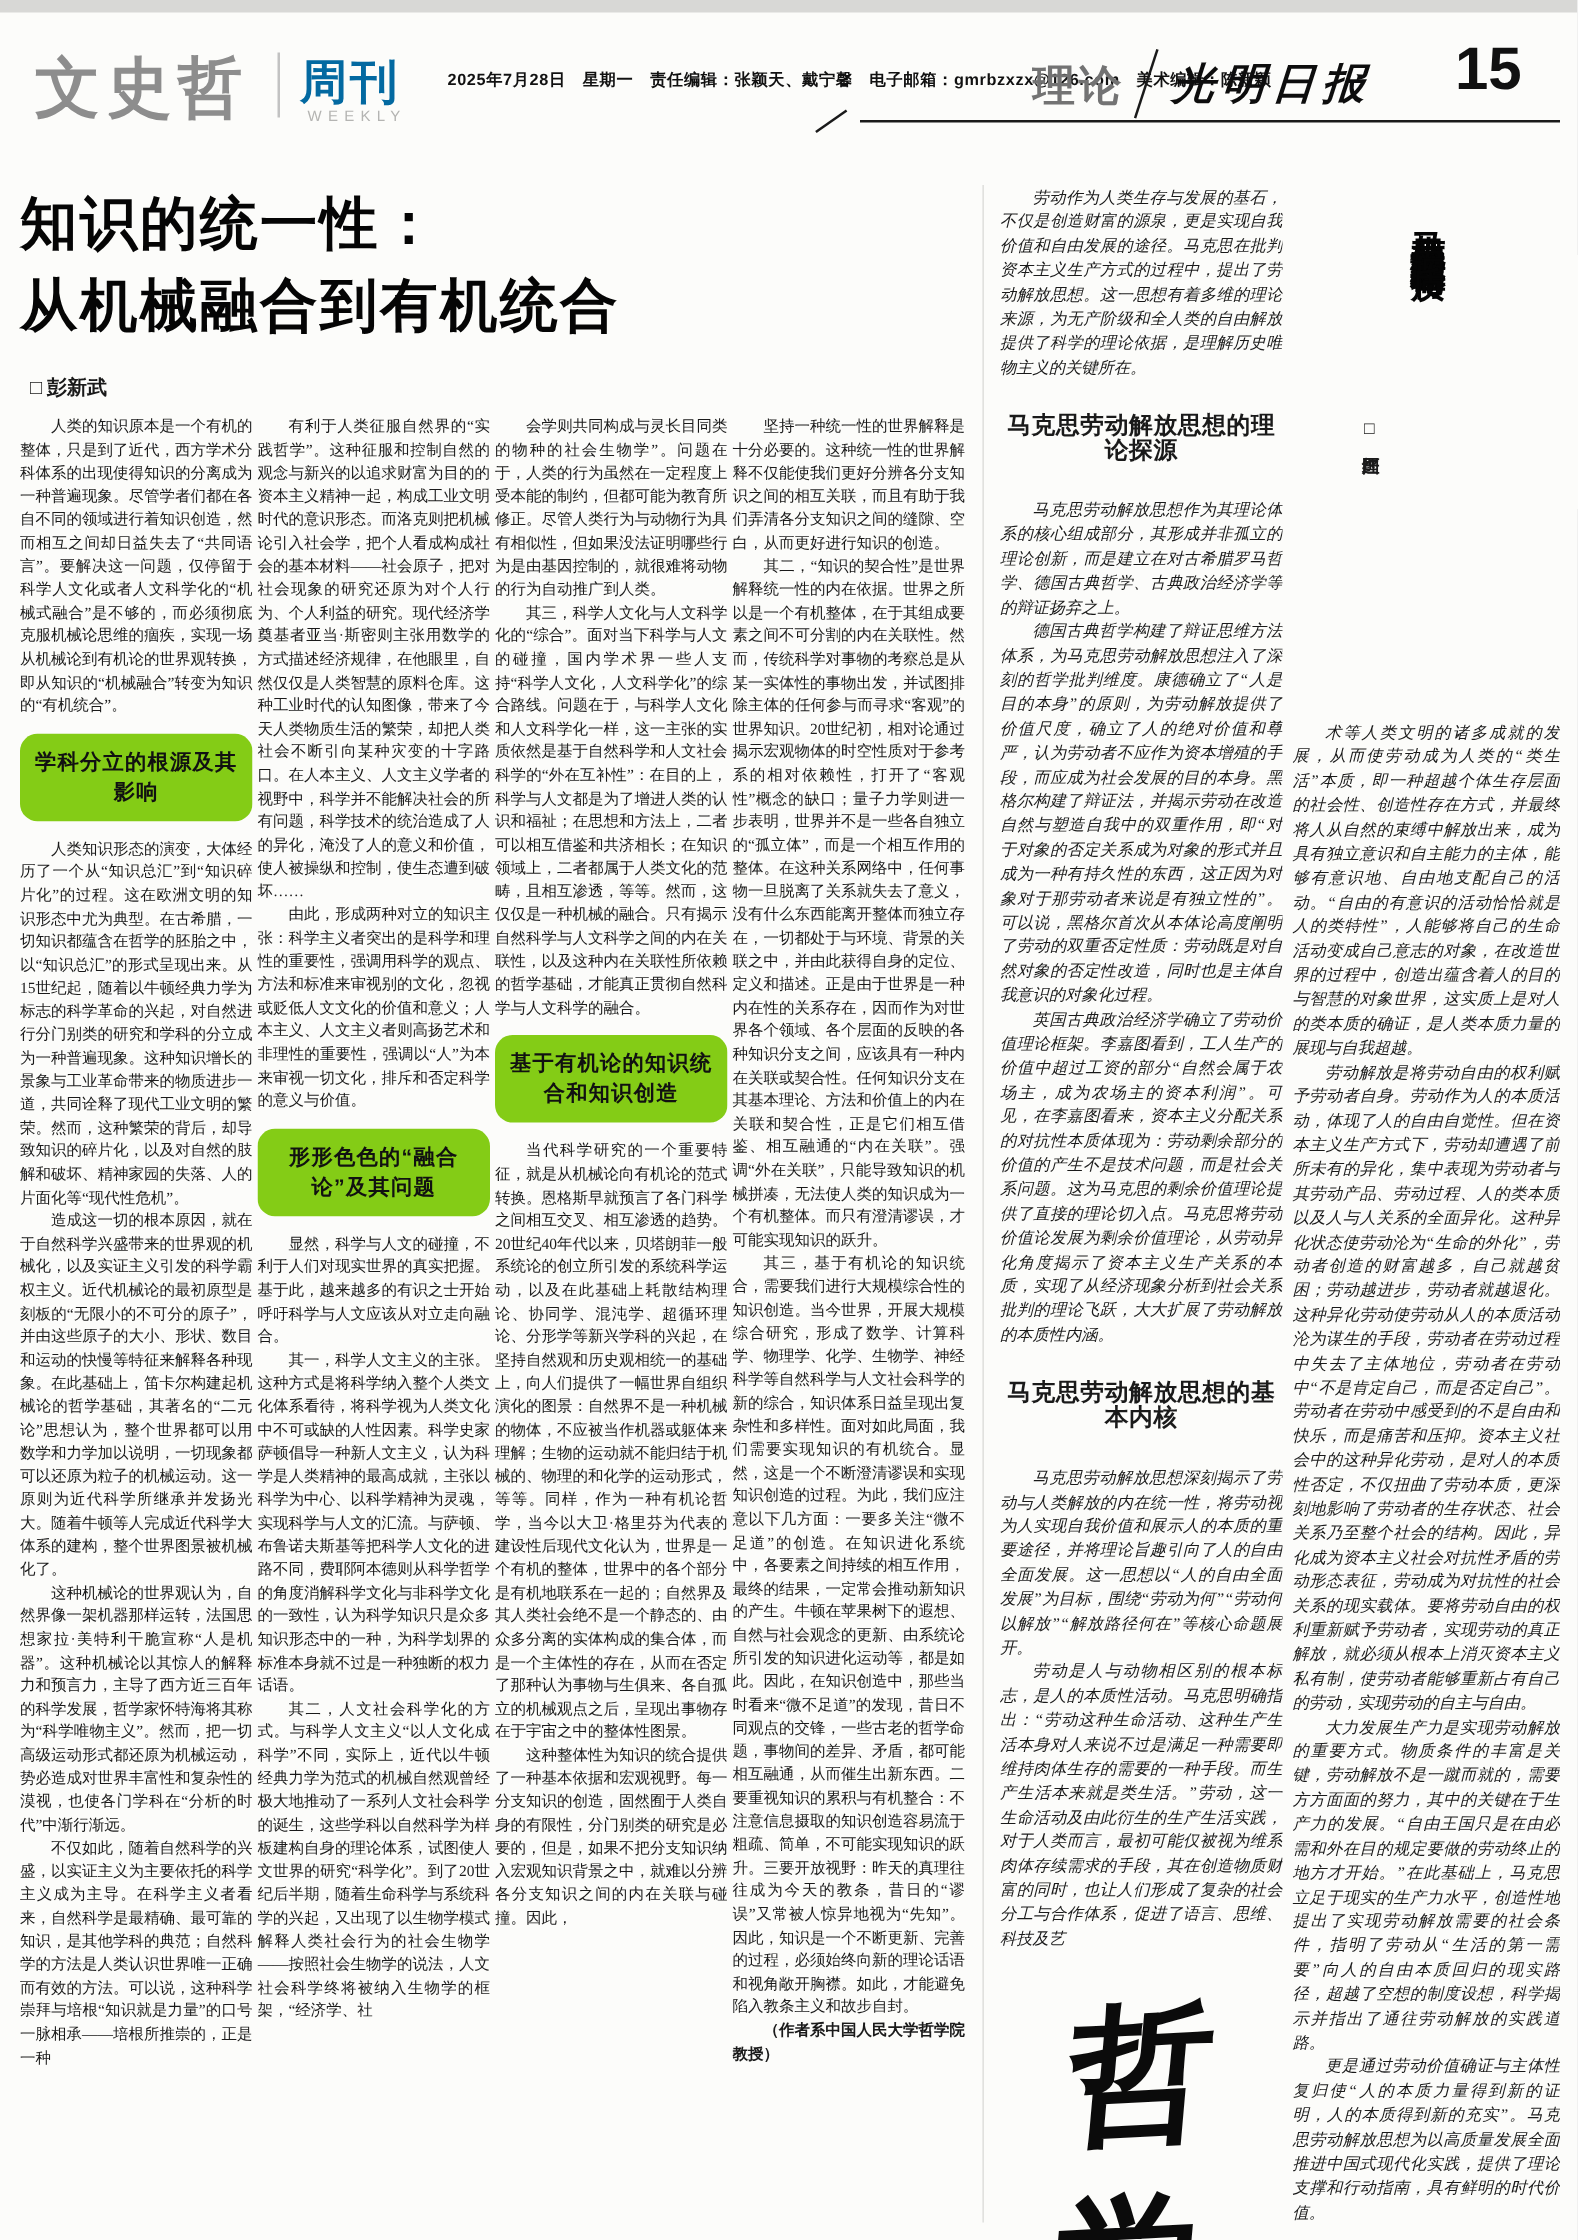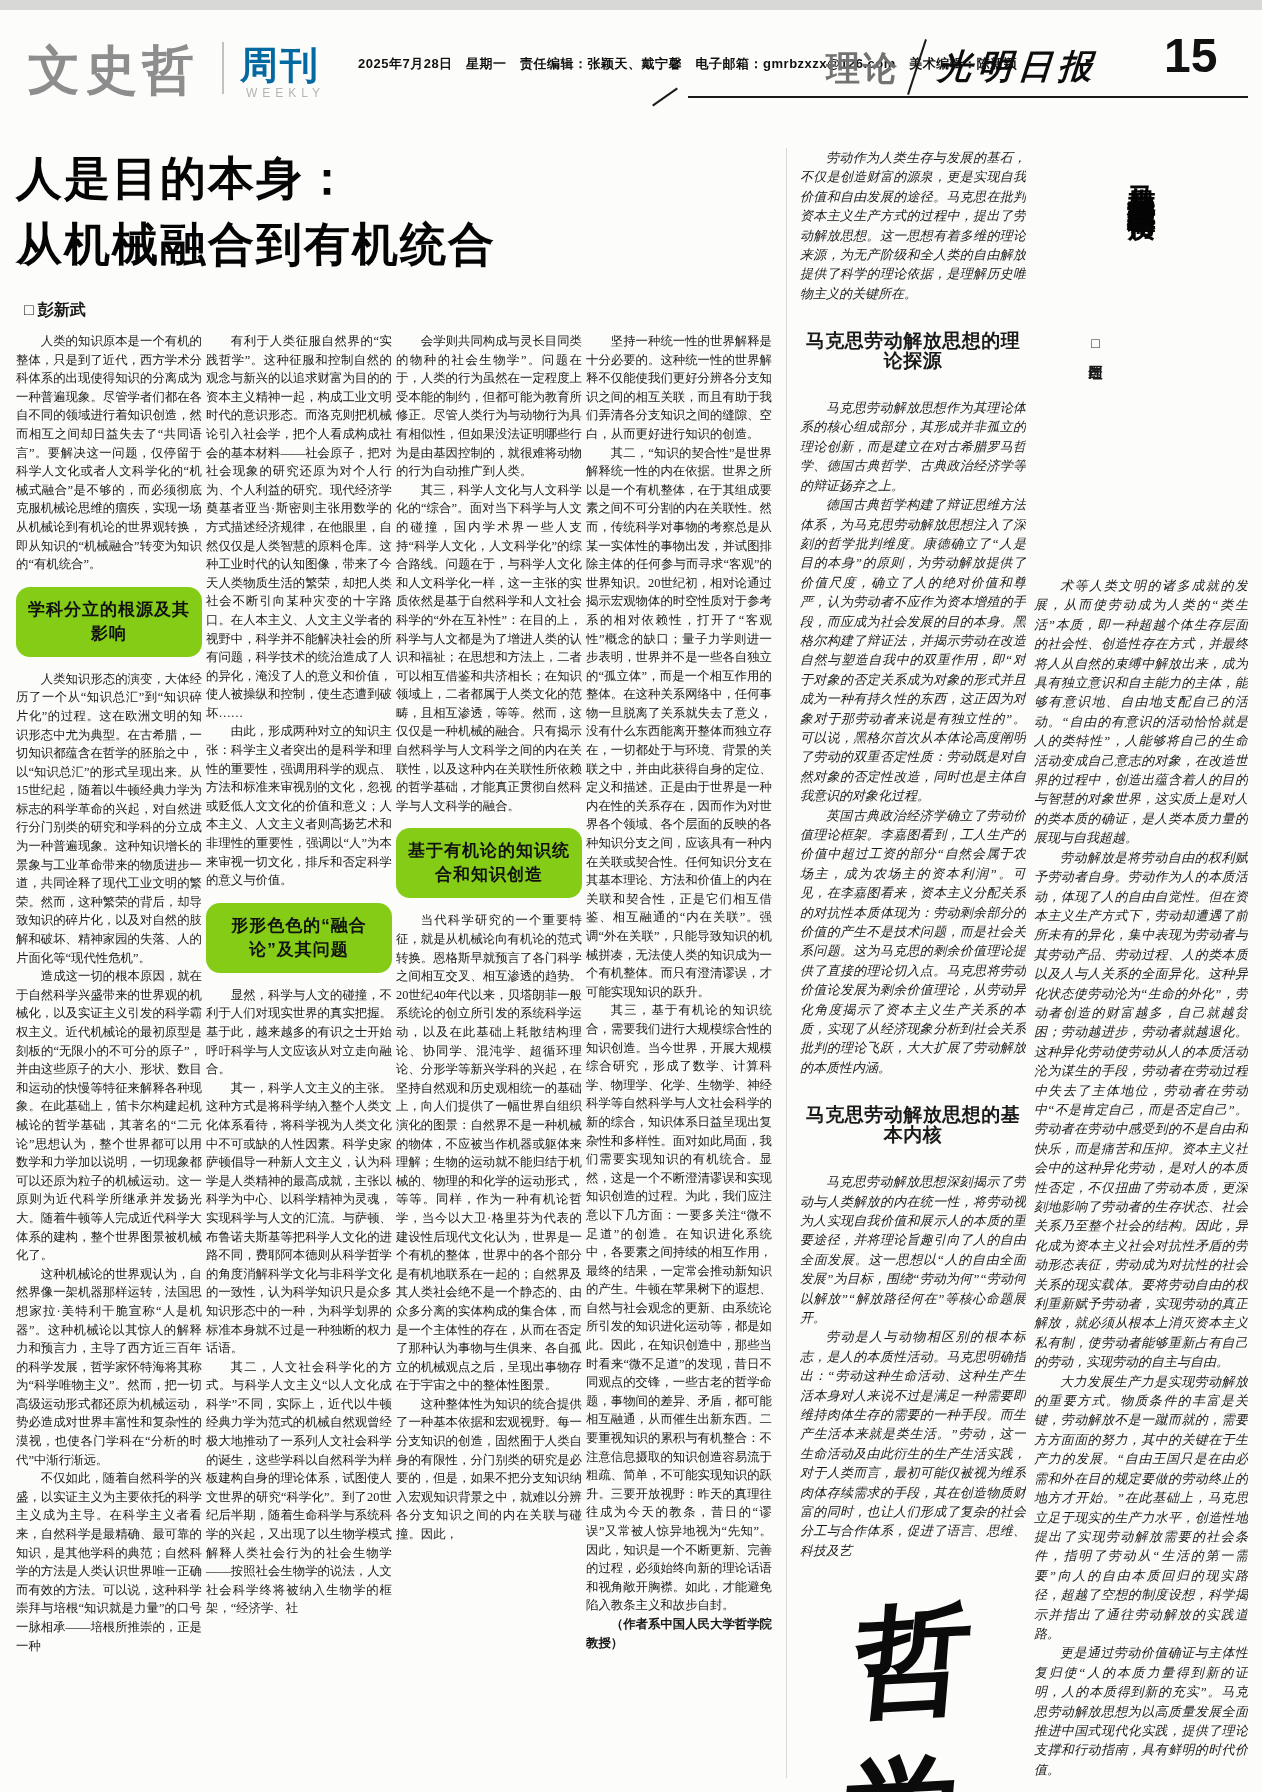--- a/index.html
+++ b/index.html
@@ -71,21 +71,21 @@
   <div class="abs" id="weekly-en">WEEKLY</div>
   <div class="abs" id="dateline">2025年7月28日　星期一　责任编辑：张颖天、戴宁馨　电子邮箱：gmrbzxzx@126.com　美术编辑：陈新颖</div>
   <div class="abs" id="section-label">理论</div>
   <div class="abs" id="header-slash"></div>
   <div class="abs" id="paper-name">光明日报</div>
   <div class="abs" id="page-number">15</div>
   <div class="abs" id="header-rule"></div>
   <div class="abs" id="header-rule-lead"></div>
 
   <div class="abs" id="main-title">
-    <div>人是目的本身：</div>
+    <div>知识的统一性：</div>
     <div>从机械融合到有机统合</div>
   </div>
   <div class="abs" id="main-byline">□ 彭新武</div>
 
   <div class="col" id="col1">
     <p>人类的知识原本是一个有机的整体，只是到了近代，西方学术分科体系的出现使得知识的分离成为一种普遍现象。尽管学者们都在各自不同的领域进行着知识创造，然而相互之间却日益失去了“共同语言”。要解决这一问题，仅停留于科学人文化或者人文科学化的“机械式融合”是不够的，而必须彻底克服机械论思维的痼疾，实现一场从机械论到有机论的世界观转换，即从知识的“机械融合”转变为知识的“有机统合”。</p>
     <div class="kicker">学科分立的根源及其影响</div>
     <div>
         <p>人类知识形态的演变，大体经历了一个从“知识总汇”到“知识碎片化”的过程。这在欧洲文明的知识形态中尤为典型。在古希腊，一切知识都蕴含在哲学的胚胎之中，以“知识总汇”的形式呈现出来。从15世纪起，随着以牛顿经典力学为标志的科学革命的兴起，对自然进行分门别类的研究和学科的分立成为一种普遍现象。这种知识增长的景象与工业革命带来的物质进步一道，共同诠释了现代工业文明的繁荣。然而，这种繁荣的背后，却导致知识的碎片化，以及对自然的肢解和破坏、精神家园的失落、人的片面化等“现代性危机”。</p>
         <p>造成这一切的根本原因，就在于自然科学兴盛带来的世界观的机械化，以及实证主义引发的科学霸权主义。近代机械论的最初原型是刻板的“无限小的不可分的原子”，并由这些原子的大小、形状、数目和运动的快慢等特征来解释各种现象。在此基础上，笛卡尔构建起机械论的哲学基础，其著名的“二元论”思想认为，整个世界都可以用数学和力学加以说明，一切现象都可以还原为粒子的机械运动。这一原则为近代科学所继承并发扬光大。随着牛顿等人完成近代科学大体系的建构，整个世界图景被机械化了。</p>

